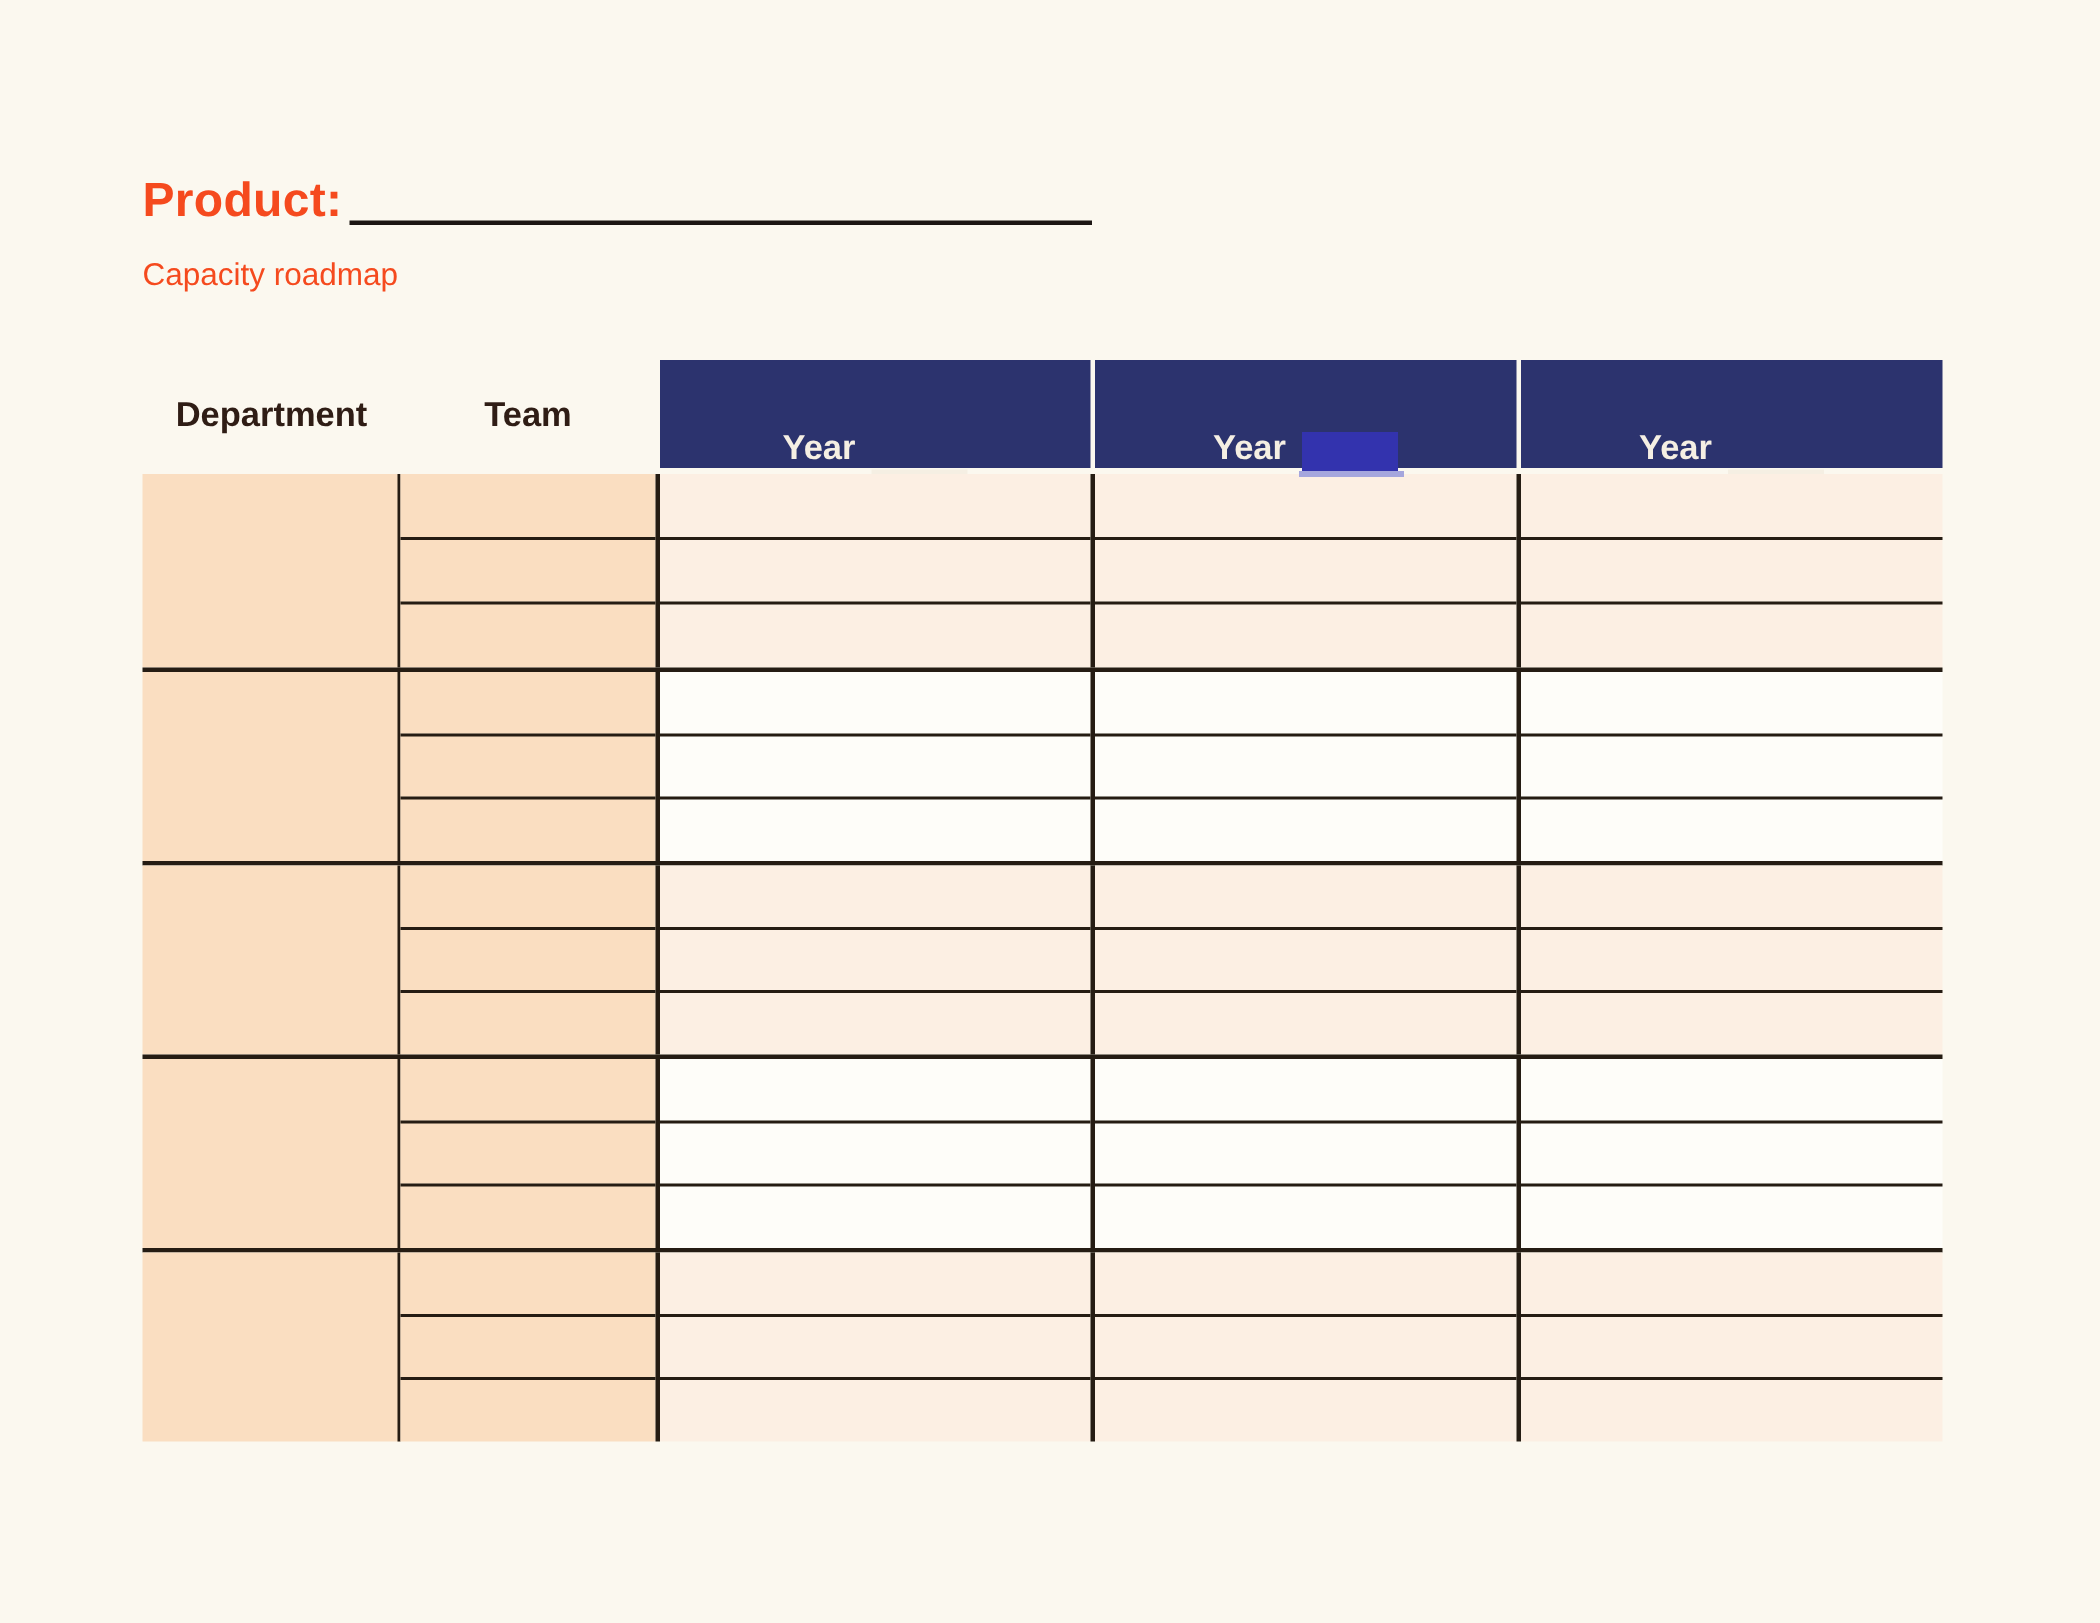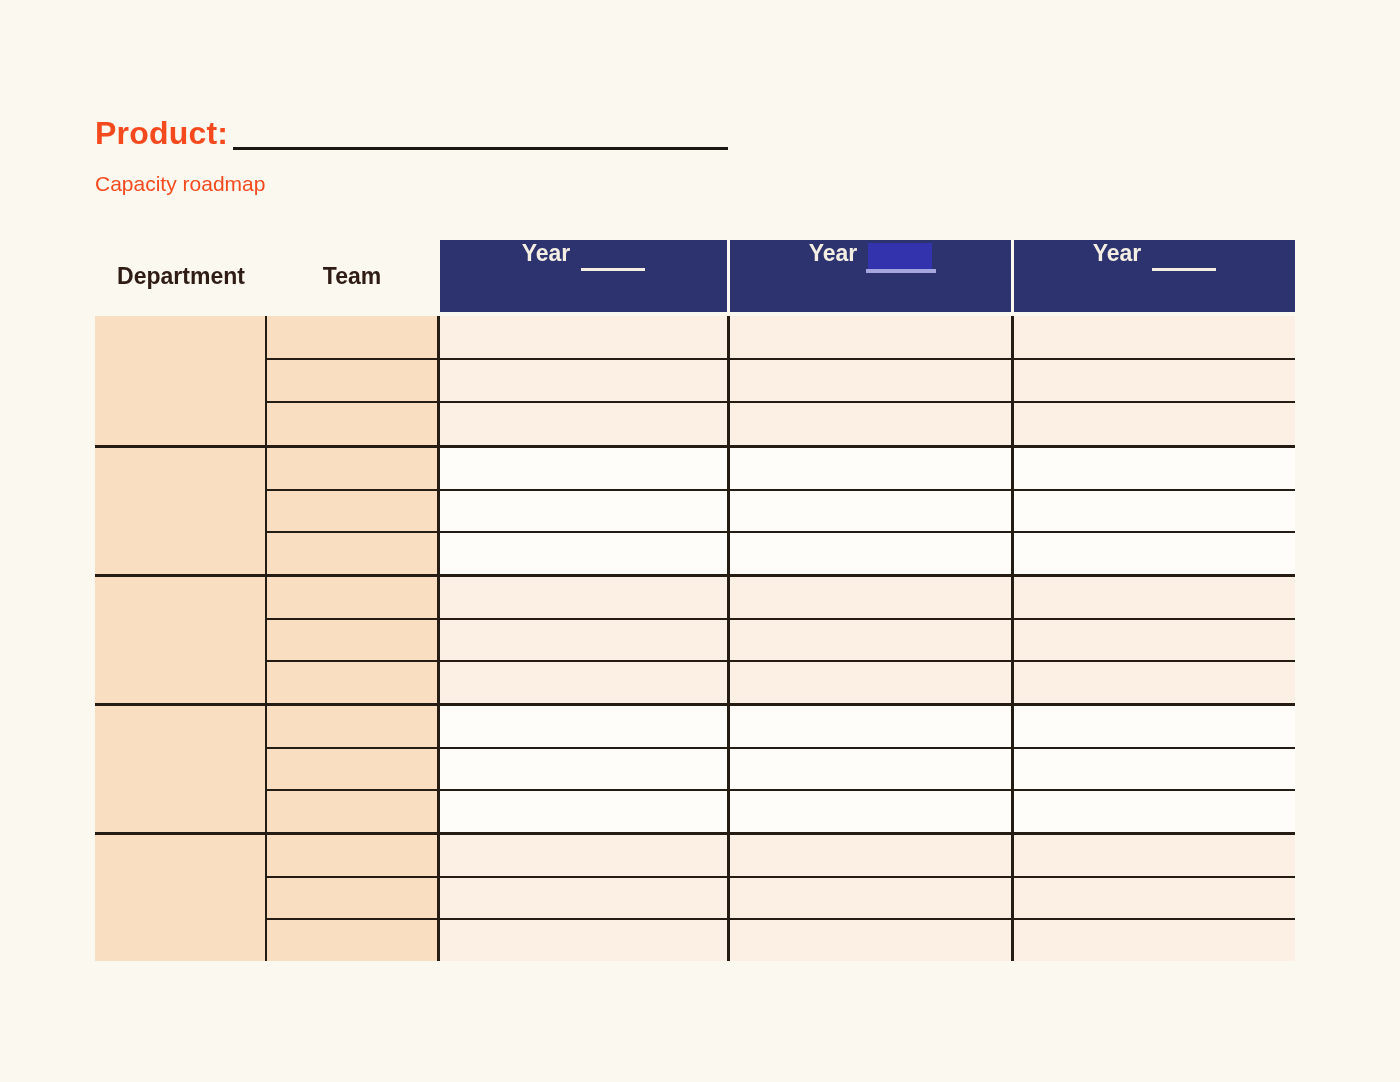--- a/index.html
+++ b/index.html
@@ -61,21 +61,21 @@
   }
   .w-dept{width:172px;}
   .w-team{width:170px;}
   .w-y1{width:287px;}
   .w-y2{width:281px;}
   .w-y3{width:281px;}
   .hgap{width:3px;}
 
   .year-h{
     background:var(--header-navy);
-    display:flex;align-items:flex-start;justify-content:center;
+    display:flex;align-items:flex-end;justify-content:center;
     font-weight:bold;font-size:23px;color:var(--year-text);
   }
   .blank{
     position:relative;
     width:64px;height:27px;
     margin-left:11px;
     transform:translateY(3px);
     background:transparent;
   }
   .blank-underline{

